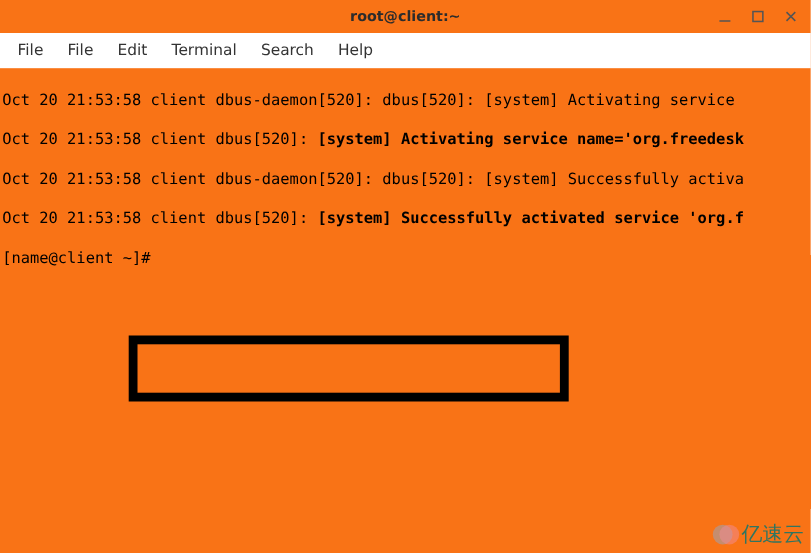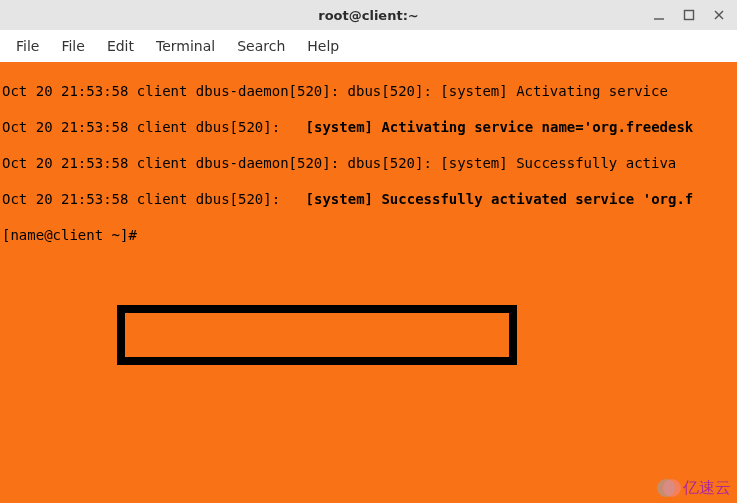--- a/index.html
+++ b/index.html
@@ -5,21 +5,21 @@
   * { box-sizing: border-box; margin: 0; padding: 0; }
   html, body { width: 737px; height: 503px; overflow: hidden; }
   body {
     font-family: "DejaVu Sans", "Liberation Sans", sans-serif;
     background: #fff;
     color: #333;
     font-size: 13px;
   }
   .titlebar {
     height: 30px;
-    background: #e5e5e5;
+    background: #f97316;
     border-bottom: none;
     display: flex;
     align-items: center;
     position: relative;
   }
   .titlebar .spacer { flex: 1; }
   .titlebar-title {
     position: absolute;
     left: 0; right: 0;
     text-align: center;
@@ -65,33 +65,33 @@
     line-height: 18px;
     white-space: pre;
     padding: 2px 2px;
     color: #000;
     background: #f97316;
     height: calc(503px - 30px - 26px);
     overflow: hidden;
     position: relative;
   }
   .terminal .line { white-space: pre; }
-  .bold { font-weight: 700; margin-left: 17px; }
+  .bold { font-weight: 700; }
   .highlight-box {
     position: absolute;
     border: 8px solid #000;
     pointer-events: none;
   }
   .watermark {
     position: absolute;
     right: 6px;
     bottom: 4px;
     font-family: sans-serif;
-    font-size: 16px;
-    color: #a21caf;
+    font-size: 19px;
+    color: #0f766e;
     display: flex;
     align-items: center;
     gap: 4px;
     opacity: .85;
     pointer-events: none;
   }
   .watermark .logo {
     width: 22px; height: 22px;
     position: relative;
   }

